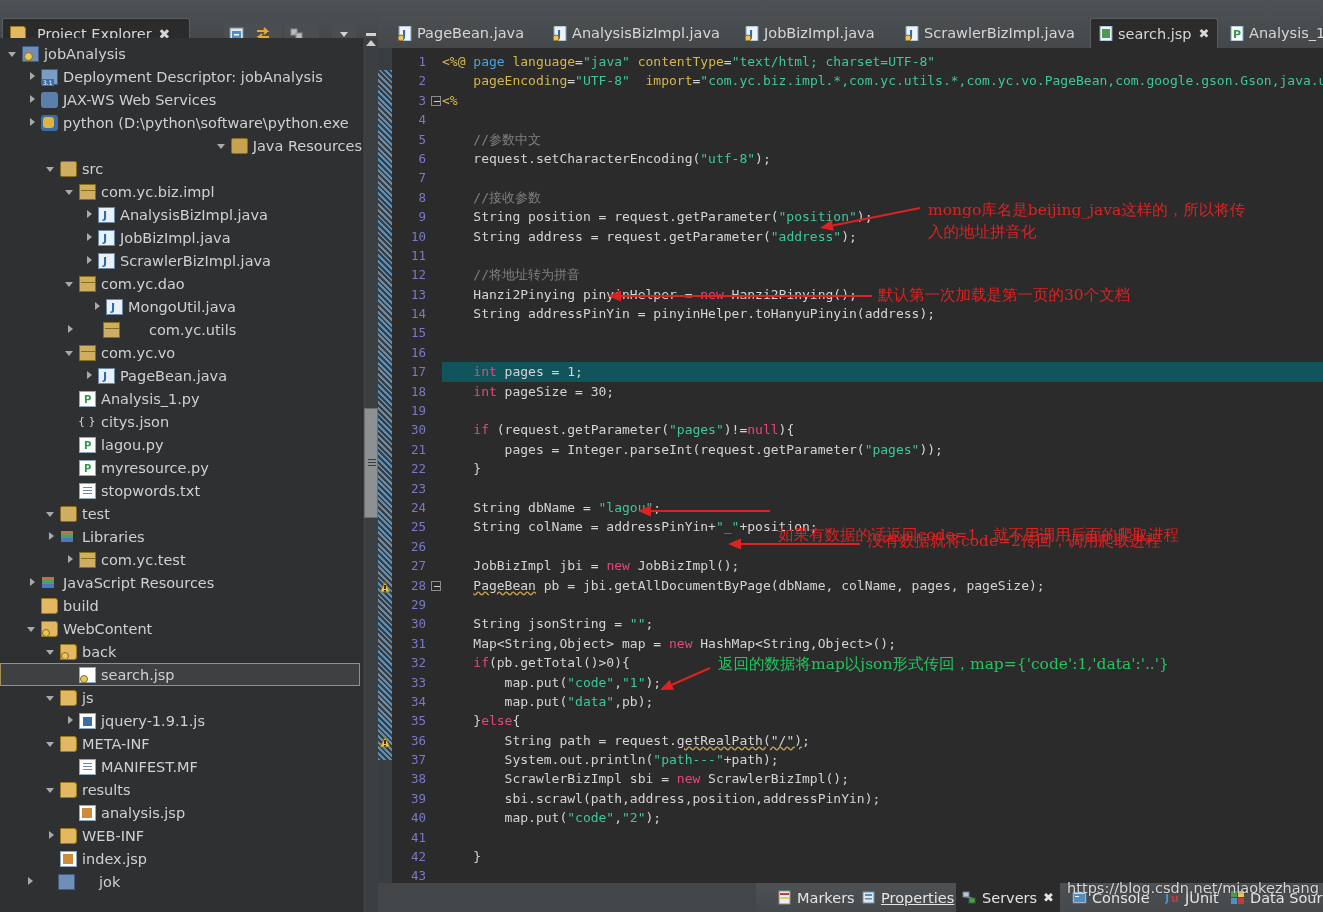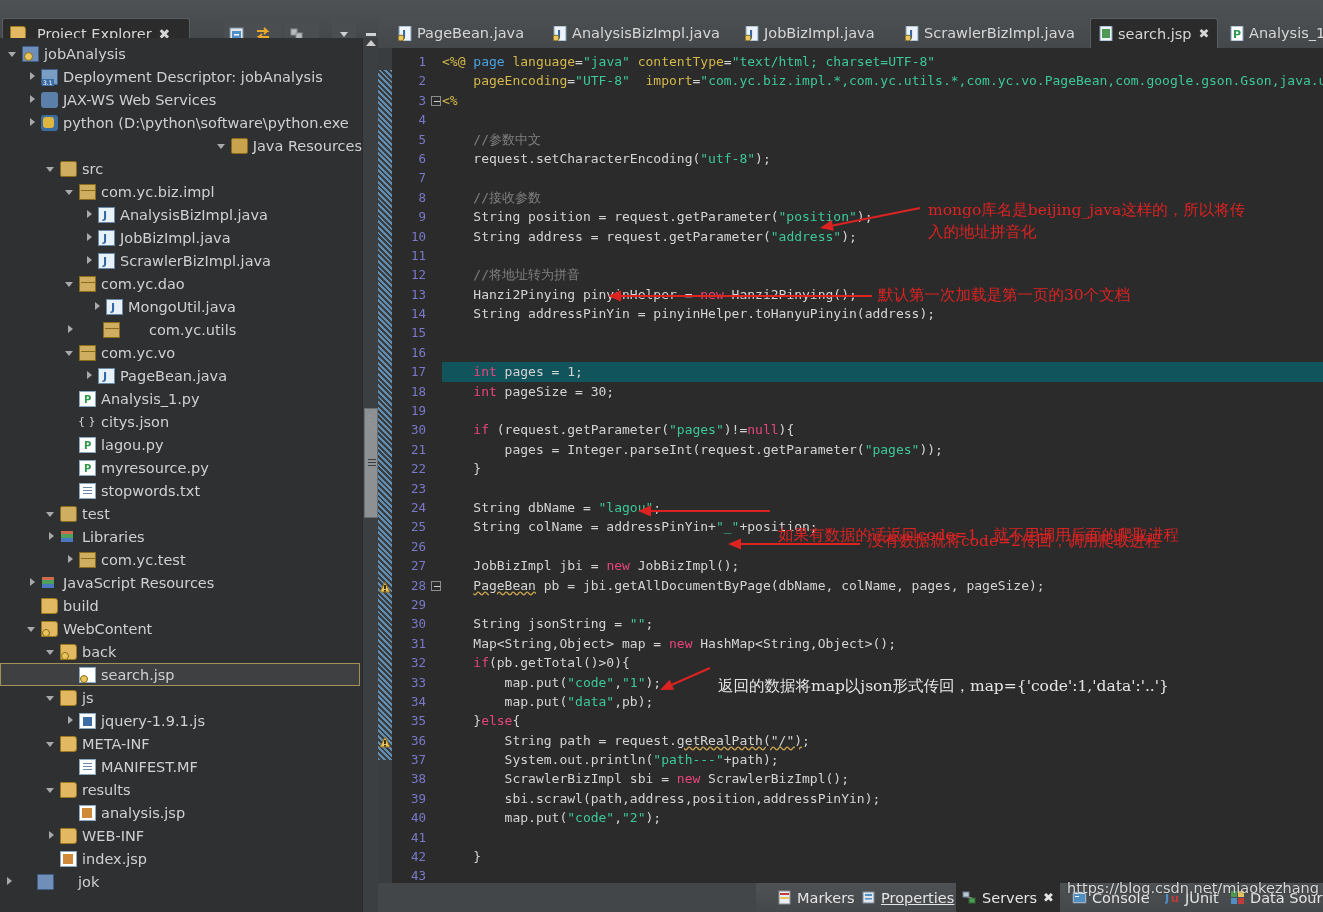--- a/index.html
+++ b/index.html
@@ -521,21 +521,21 @@
         <div class="trow" style="padding-left: 46px;">
           <span class="arrow closed"></span>
           <span class="tico ic-folder"></span>
           <span class="tlabel">WEB-INF</span>
         </div>
         <div class="trow" style="padding-left: 46px;">
           <span class="arrow "></span>
           <span class="tico ic-jsp"></span>
           <span class="tlabel">index.jsp</span>
         </div>
-        <div class="trow" style="padding-left: 4px; gap: 19px;">
+        <div class="trow" style="padding-left: 25px; gap: 19px;">
           <span class="arrow closed"></span>
           <span class="tico ic-jok"></span>
           <span class="tlabel">jok</span>
         </div>
       </div>
 
     <div id="tree-scroll">
       <div class="up"></div>
       <div class="thumb"></div>
     </div>
@@ -778,19 +778,19 @@
       <div class="anno" style="left: 778px; top: 500px; color: rgb(221, 34, 34); margin-top: 24px;"><div>如果有数据的话返回code=1，就不用调用后面的爬取进程</div></div>
       <svg width="1323" height="912" style="position: absolute; left: 0px; top: 0px; pointer-events: none;">
         <line x1="770" y1="511" x2="651" y2="511" stroke="#dd2222" stroke-width="2"></line>
         <polygon points="638,511 651,505.5 651,516.5" fill="#dd2222"></polygon>
       </svg>
       <div class="anno" style="left: 868px; top: 530px; color: rgb(221, 34, 34);"><div>没有数据就将code=2传回，调用爬取进程</div></div>
       <svg width="1323" height="912" style="position: absolute; left: 0px; top: 0px; pointer-events: none;">
         <line x1="860" y1="544" x2="741" y2="544" stroke="#dd2222" stroke-width="2"></line>
         <polygon points="728,544 741,538.5 741,549.5" fill="#dd2222"></polygon>
       </svg>
-      <div class="anno" style="left: 718px; top: 675px; color: #e5e5e5;"><div>返回的数据将map以json形式传回，map={'code':1,'data':'..'}</div></div>
+      <div class="anno" style="left: 718px; top: 653px; color: #22c55e;"><div>返回的数据将map以json形式传回，map={'code':1,'data':'..'}</div></div>
       <svg width="1323" height="912" style="position: absolute; left: 0px; top: 0px; pointer-events: none;">
         <line x1="710" y1="668" x2="671.899095421496" y2="684.7643980145418" stroke="#dd2222" stroke-width="2"></line>
         <polygon points="660,690 669.6840330430329,679.7301653362166 674.1141577999591,689.798630692867" fill="#dd2222"></polygon>
       </svg>
     </div>
 </div>
 
 </body></html>

